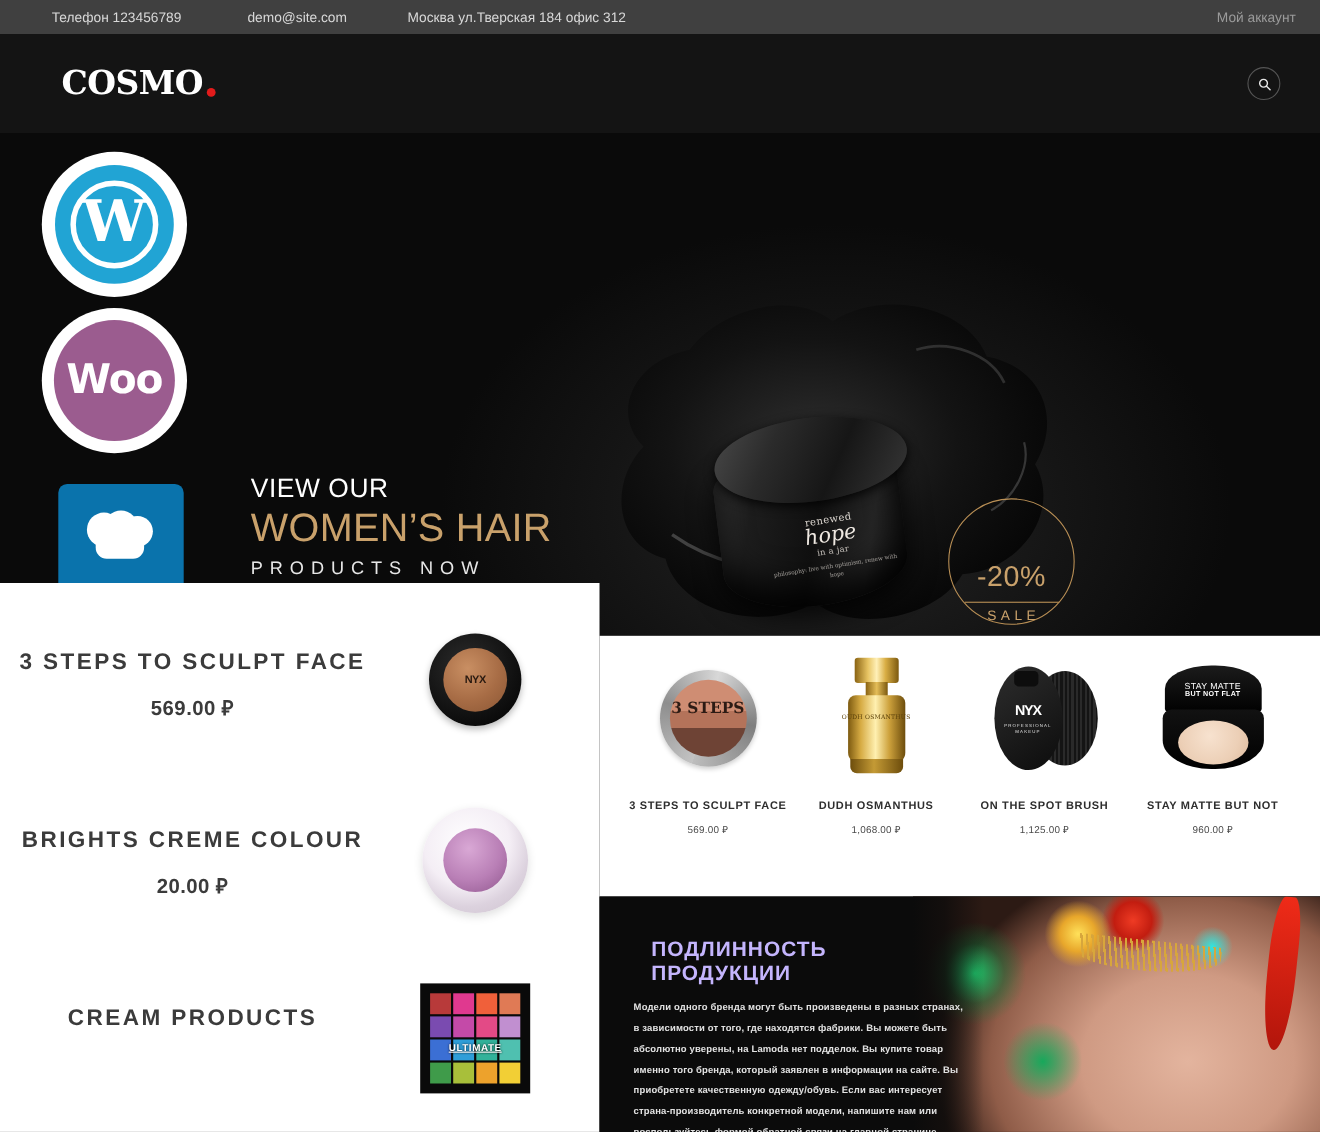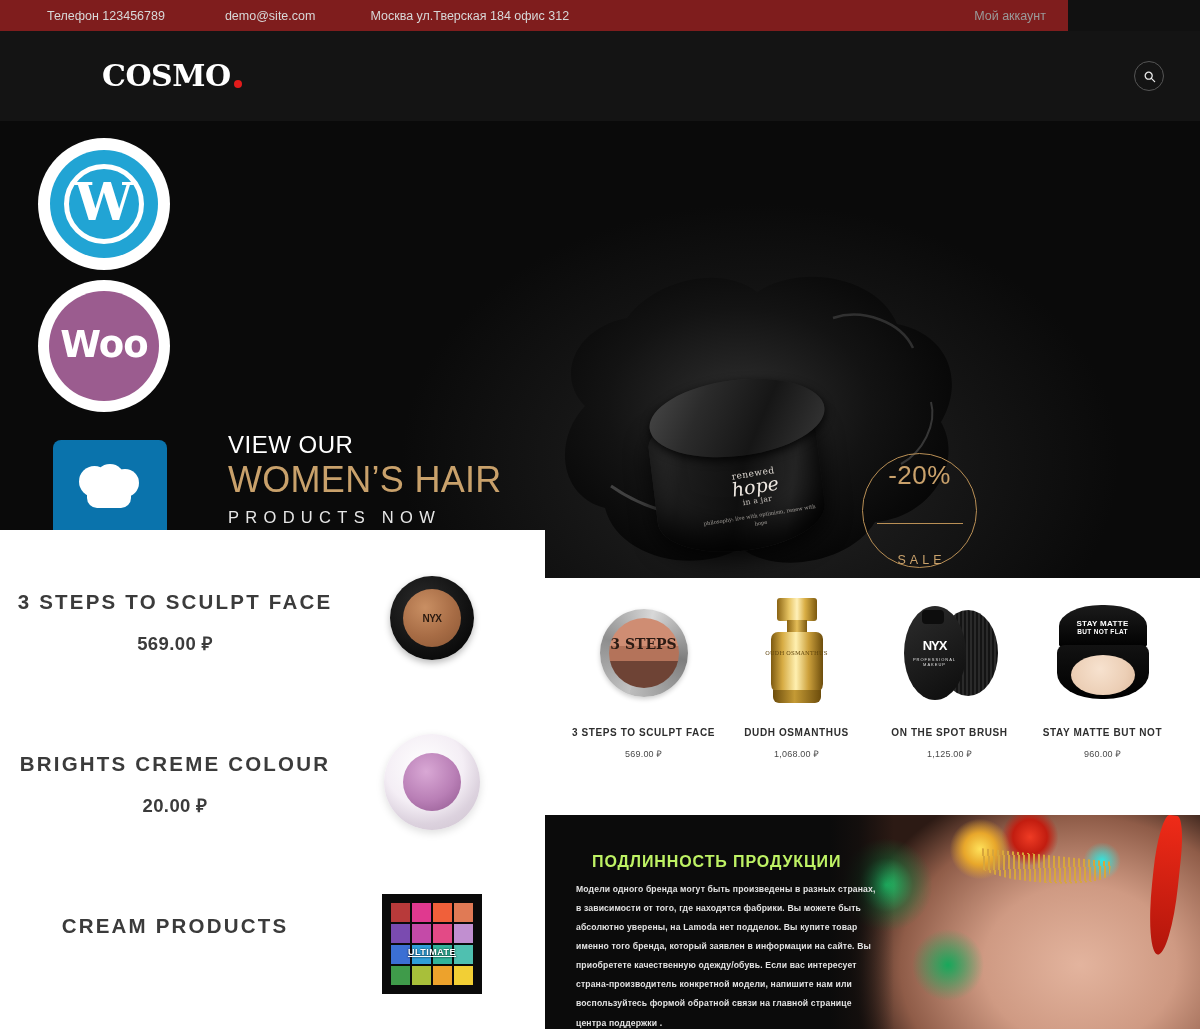--- a/index.html
+++ b/index.html
@@ -6,22 +6,22 @@
   html, body {
     width: 1200px; height: 1029px;
     background: #0c0c0c;
     font-family: "Liberation Sans", sans-serif;
     overflow: hidden;
   }
   .page { position: relative; width: 1200px; height: 1029px; background: #111; }
 
   
   .topbar {
-    position: absolute; top: 0; left: 0; width: 1068px; height: 31px;
-    background: #7f1d1d;
+    position: absolute; top: 0; left: 0; width: 1200px; height: 31px;
+    background: #404040;
     display: flex; align-items: center;
     color: #d8d8d8; font-size: 12.5px;
   }
   .topbar .ti { white-space: nowrap; }
   .ti-phone { margin-left: 47px; }
   .ti-mail  { margin-left: 60px; }
   .ti-addr  { margin-left: 55px; }
   .topbar .acct {
     position: absolute; right: 22px; top: 50%; transform: translateY(-50%);
     color: #9a9a9a; font-size: 12.5px; cursor: pointer;
@@ -30,21 +30,21 @@
   
   .header {
     position: absolute; top: 31px; left: 0; width: 1200px; height: 90px;
     background: #141414;
   }
   .logo {
     position: absolute; left: 56px; top: 50%; transform: translateY(-50%);
     font-family: "DejaVu Serif", serif;
     font-weight: 700; font-size: 30px; letter-spacing: -0.5px;
     color: #ffffff; line-height: 1;
-    display: flex; align-items: flex-end; margin-left: 46px;
+    display: flex; align-items: flex-end;
   }
   .logo .dot {
     width: 8px; height: 8px; border-radius: 50%;
     background: #e21b1b; display: inline-block; margin-left: 3px; margin-bottom: 3px;
   }
   .nav {
     position: absolute; left: 236px; top: 50%; transform: translateY(-50%);
     display: flex; align-items: center; gap: 0;
   }
   .nav a {
@@ -98,21 +98,21 @@
     pointer-events: none;
   }
   .jar-label .l1 { font-size: 9px; letter-spacing: .5px; opacity: .9; }
   .jar-label .l2 { font-size: 19px; font-style: italic; line-height: 1; margin-top: -1px; }
   .jar-label .l3 { font-size: 7.5px; letter-spacing: .3px; opacity: .8; }
   .jar-label .l4 { font-size: 5.2px; margin-top: 7px; opacity: .62; line-height: 1.5; }
 
   .badge {
     position: absolute; left: 862px; top: 332px; width: 115px; height: 115px;
     border: 1px solid #b98f55; border-radius: 50%;
-    display: flex; flex-direction: column; align-items: center; justify-content: space-between;
+    display: flex; flex-direction: column; align-items: center; justify-content: flex-end;
     color: #c9a16b;
   }
   .badge .pct { font-size: 26px; letter-spacing: .5px; font-weight: 400; margin-top: 6px;}
   .badge .rule { width: 86px; height: 1px; background: #b98f55; margin: 7px 0 5px; }
   .badge .sale { font-size: 12.5px; letter-spacing: 4px; padding-left: 4px; }
 
   .hero-copy { position: absolute; left: 228px; top: 311px; }
   .hc1 {
     font-size: 24px; font-weight: 400; color: #ffffff;
     letter-spacing: .5px; line-height: 1.08;
@@ -297,21 +297,21 @@
     position:absolute; left:26px; top:6px; width:22px; height:14px; border-radius:4px; background:#0d0d0d;
   }
   .t-compact { width: 92px; height: 96px; position: relative; }
   .t-compact .lid {
     position:absolute; left:2px; top:0; width:88px; height:44px;
     border-radius: 48% 48% 10% 10%;
     background: linear-gradient(180deg,#1b1b1b,#000);
     display:flex; flex-direction:column; align-items:center; justify-content:center;
     color:#fff;
   }
-  .t-compact .lid .a { font-size:8px; font-weight:700; letter-spacing:.3px; }
+  .t-compact .lid .a { font-size:8px; font-weight:400; letter-spacing:.3px; }
   .t-compact .lid .b { font-size:6.5px; font-weight:700; letter-spacing:.3px; }
   .t-compact .base {
     position:absolute; left:0; top:40px; width:92px; height:54px;
     border-radius: 8px 8px 48% 48%;
     background: linear-gradient(180deg,#121212,#000);
     display:flex; align-items:center; justify-content:center;
   }
   .t-compact .cake {
     width:64px; height:40px; border-radius:50%;
     background: radial-gradient(circle at 45% 35%, #f7e2cf 0%, #eccfb6 60%, #ddb99c 100%);
@@ -345,21 +345,21 @@
     background: linear-gradient(180deg,#ef2b18,#b2150b);
     border-radius: 40% 30% 50% 50%;
     transform: rotate(6deg);
   }
   .info-photo::after {
     content:''; position:absolute; left:0; top:0; width:64px; height:214px;
     background: linear-gradient(90deg,#0b0b0b 0%, rgba(11,11,11,.75) 45%, rgba(11,11,11,0) 100%);
   }
   .info-body { position: absolute; left: 31px; top: 38px; width: 300px; }
   .info-title {
-    font-size: 16px; font-weight: 700; color: #bef264; letter-spacing: .9px; padding-left: 16px;
+    font-size: 19px; font-weight: 700; color: #c4b5fd; letter-spacing: .9px; padding-left: 16px;
   }
   .info-text {
     margin-top: 9px; font-size: 8.6px; line-height: 2.22; color: #e2e2e2; letter-spacing: .15px; font-weight: bold;
   }
 </style>
 </head>
 <body>
 
 <div class="page">
 

